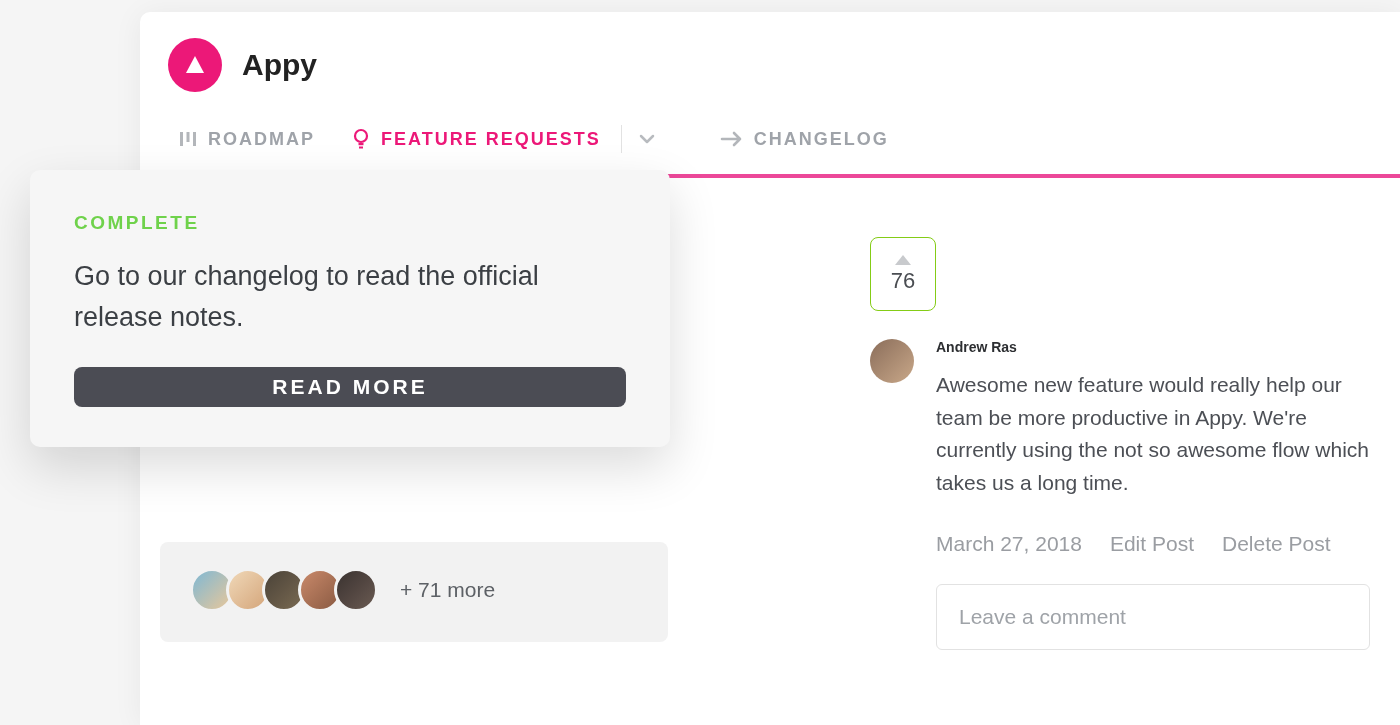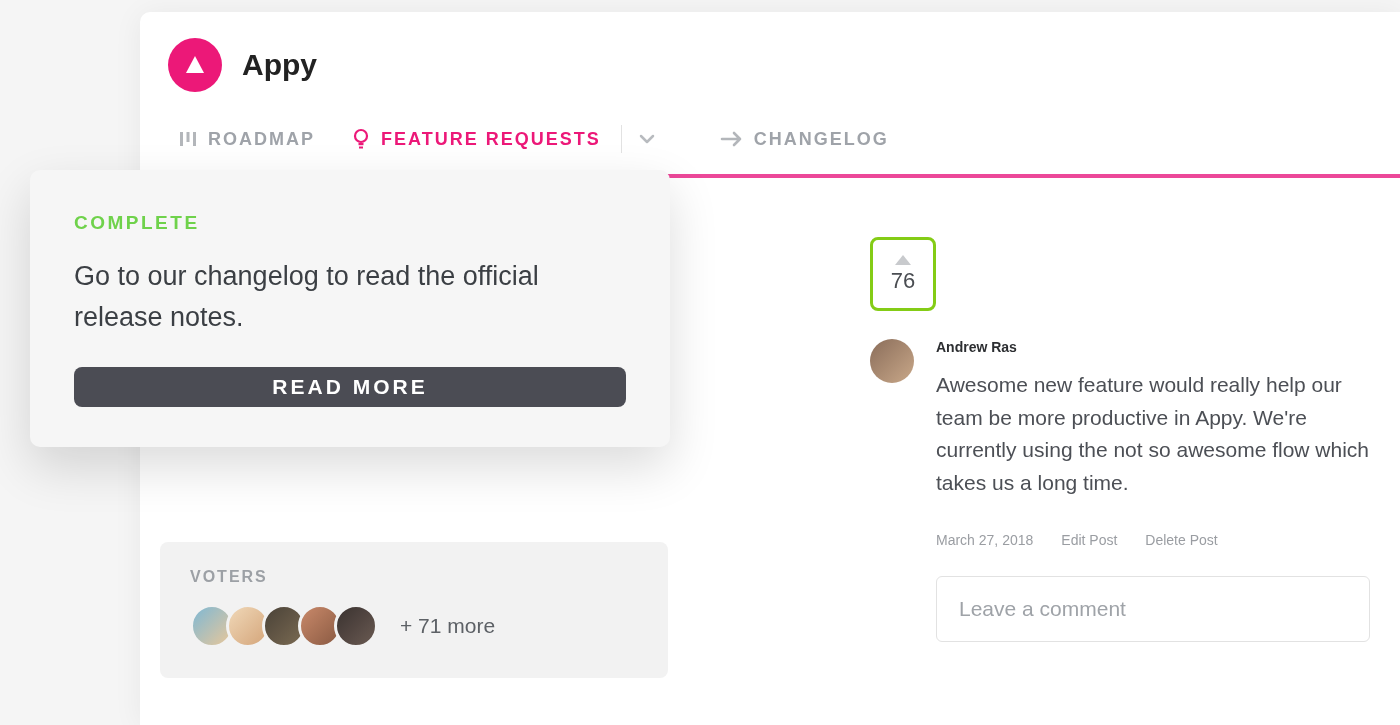--- a/index.html
+++ b/index.html
@@ -164,21 +164,21 @@
   }
   .feature-head {
     display: flex;
     align-items: center;
     gap: 22px;
     margin-bottom: 28px;
   }
   .vote-box {
     width: 66px;
     height: 74px;
-    border: 3px solid #84cc16;
+    border: 1px solid #84cc16;
     border-radius: 8px;
     display: flex;
     flex-direction: column;
     align-items: center;
     justify-content: center;
     gap: 2px;
     cursor: pointer;
   }
   .vote-count {
     font-size: 22px;
@@ -210,21 +210,21 @@
   }
   .feature-body {
     font-size: 21px;
     color: #4c4f55;
     line-height: 1.55;
     margin-bottom: 33px;
   }
   .meta-row {
     display: flex;
     gap: 28px;
-    font-size: 14px;
+    font-size: 21px;
     color: #9a9da2;
     margin-bottom: 28px;
   }
   .meta-link { cursor: pointer; }
   .comment-input {
     width: 100%;
     border: 1px solid #e2e2e2;
     border-radius: 6px;
     padding: 20px 22px;
     font-size: 21px;
@@ -306,21 +306,20 @@
           <span class="meta-link">Delete Post</span>
         </div>
         <input class="comment-input" type="text" placeholder="Leave a comment" style="">
       </div>
     </div>
   </div>
 
 </div>
 
 <div class="voters-card">
-  <div class="voters-label">VOTERS</div>
   <div class="voters-row">
     <div class="avatar-stack">
       <div class="avatar" style="background:linear-gradient(135deg,#7fb8d4,#e8c79a);"></div>
       <div class="avatar" style="background:linear-gradient(135deg,#f0d8b8,#d4a57a);"></div>
       <div class="avatar" style="background:linear-gradient(135deg,#4a4238,#7a6a52);"></div>
       <div class="avatar" style="background:linear-gradient(135deg,#c9896a,#8a5a42);"></div>
       <div class="avatar" style="background:linear-gradient(135deg,#3a3230,#6a5a52);"></div>
     </div>
     <div class="more-voters">+ 71 more</div>
   </div>

